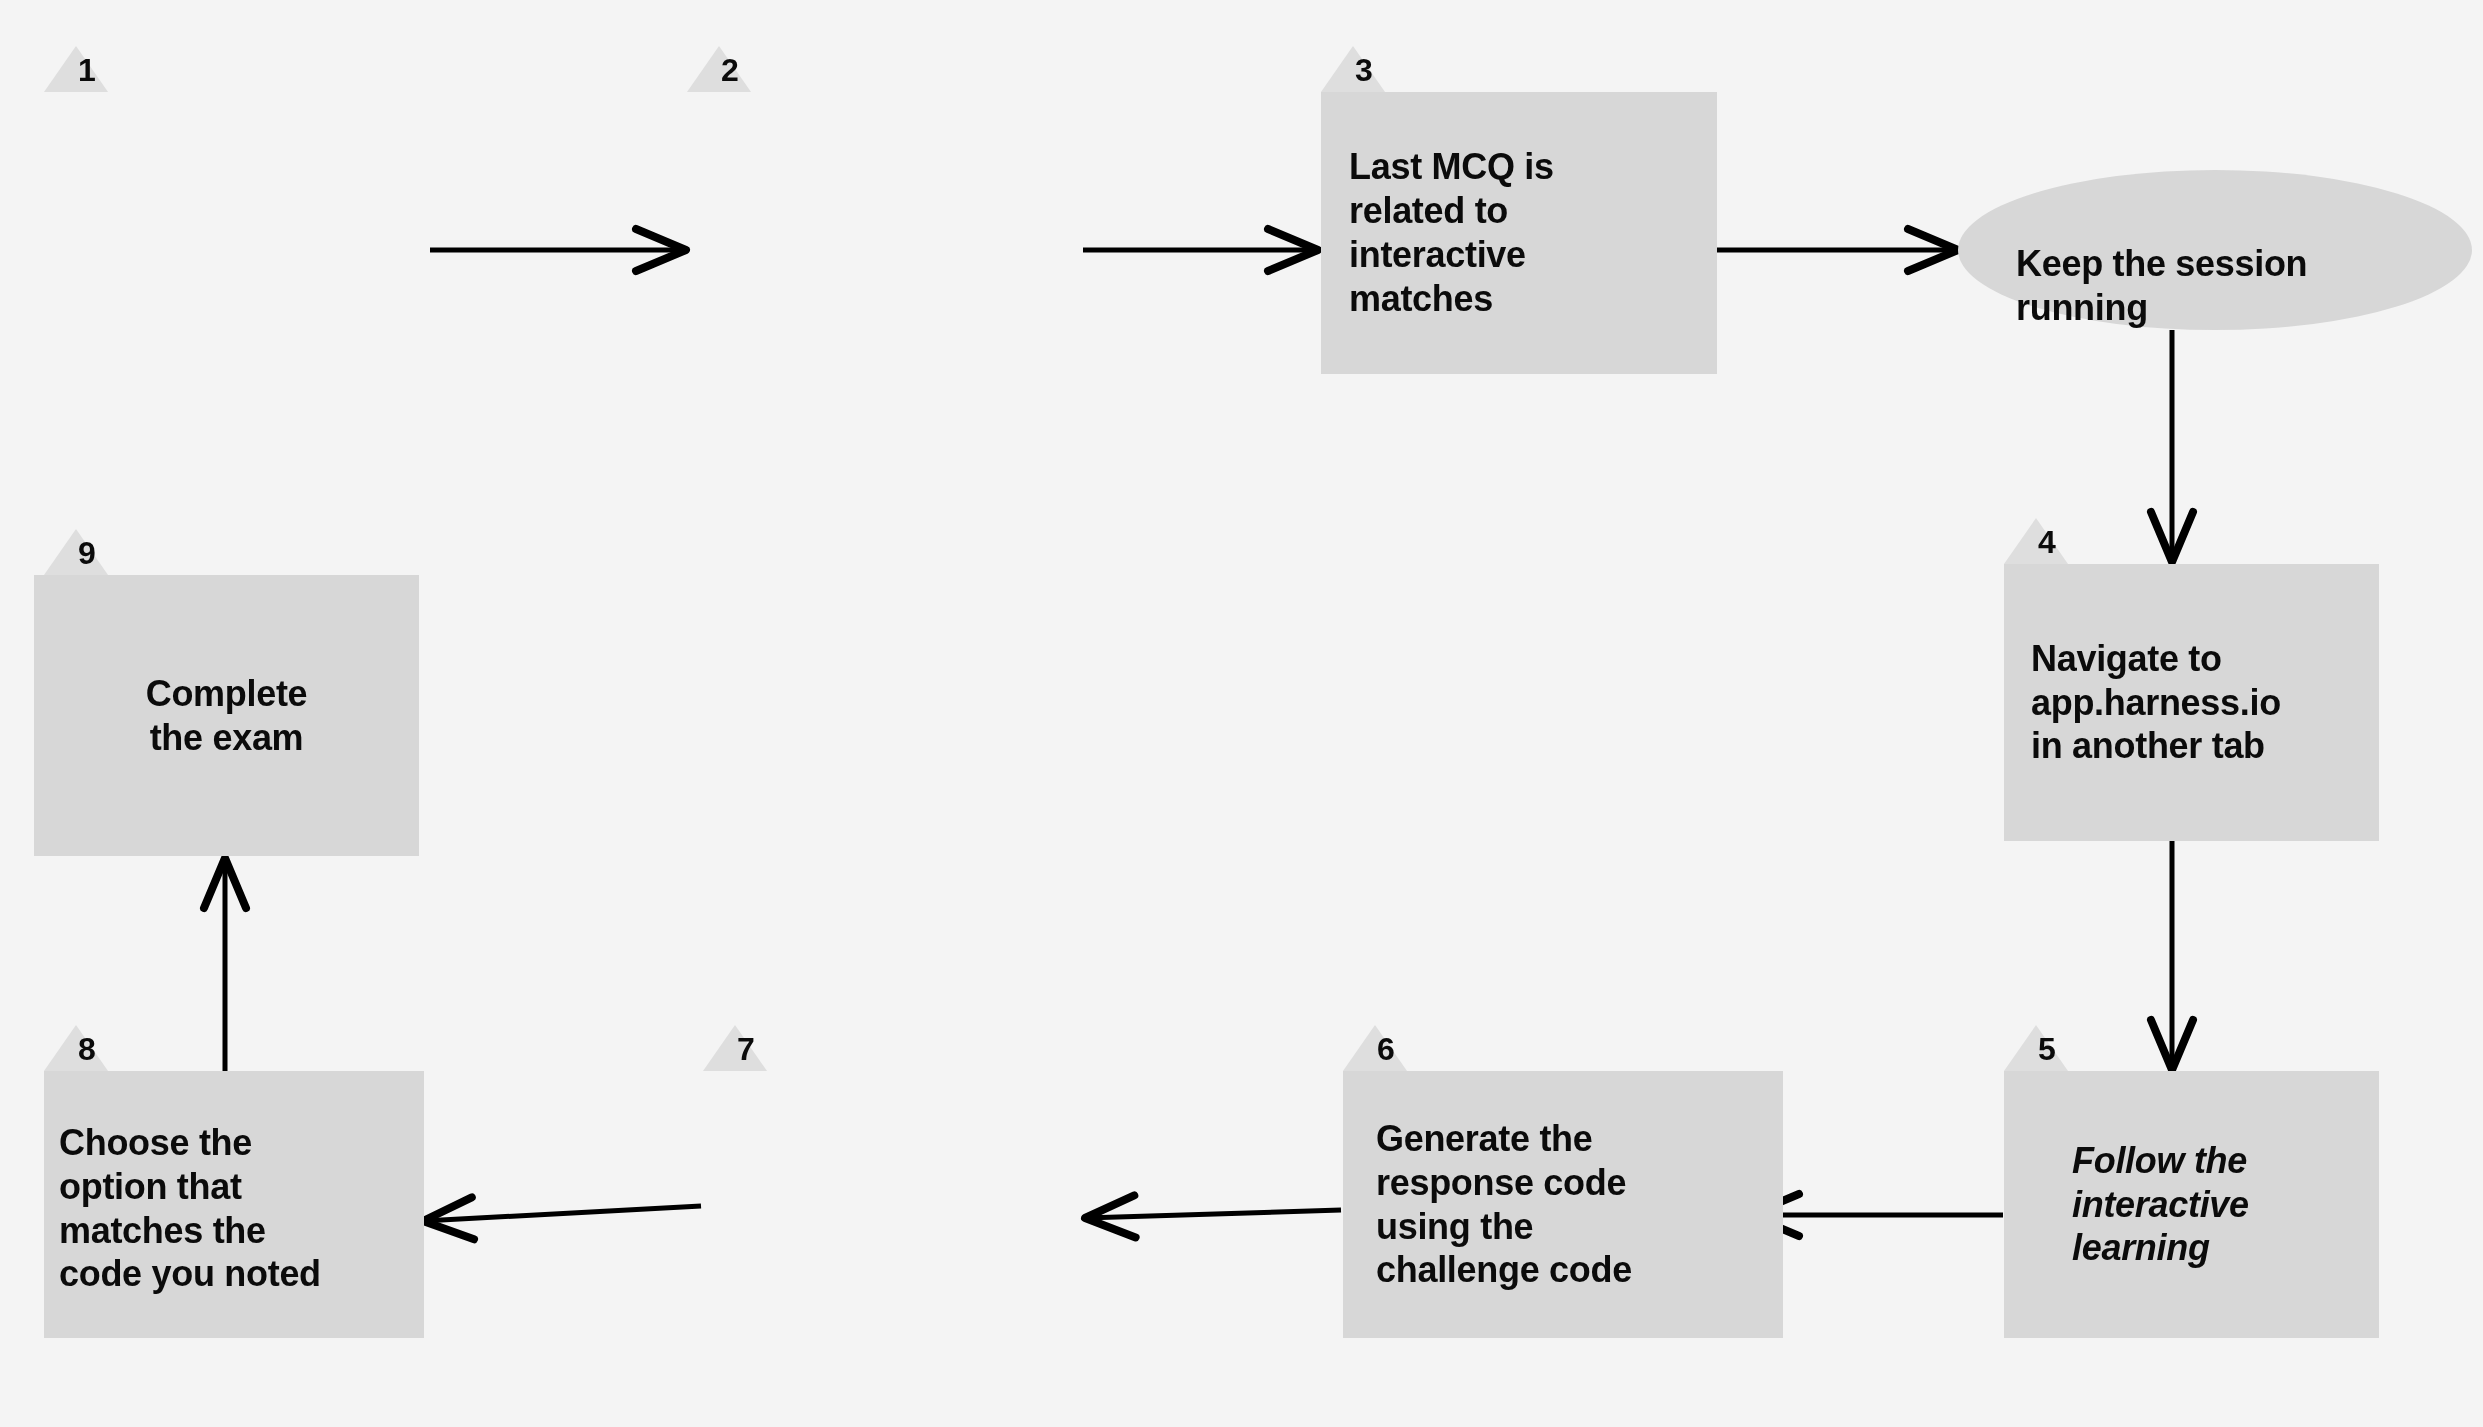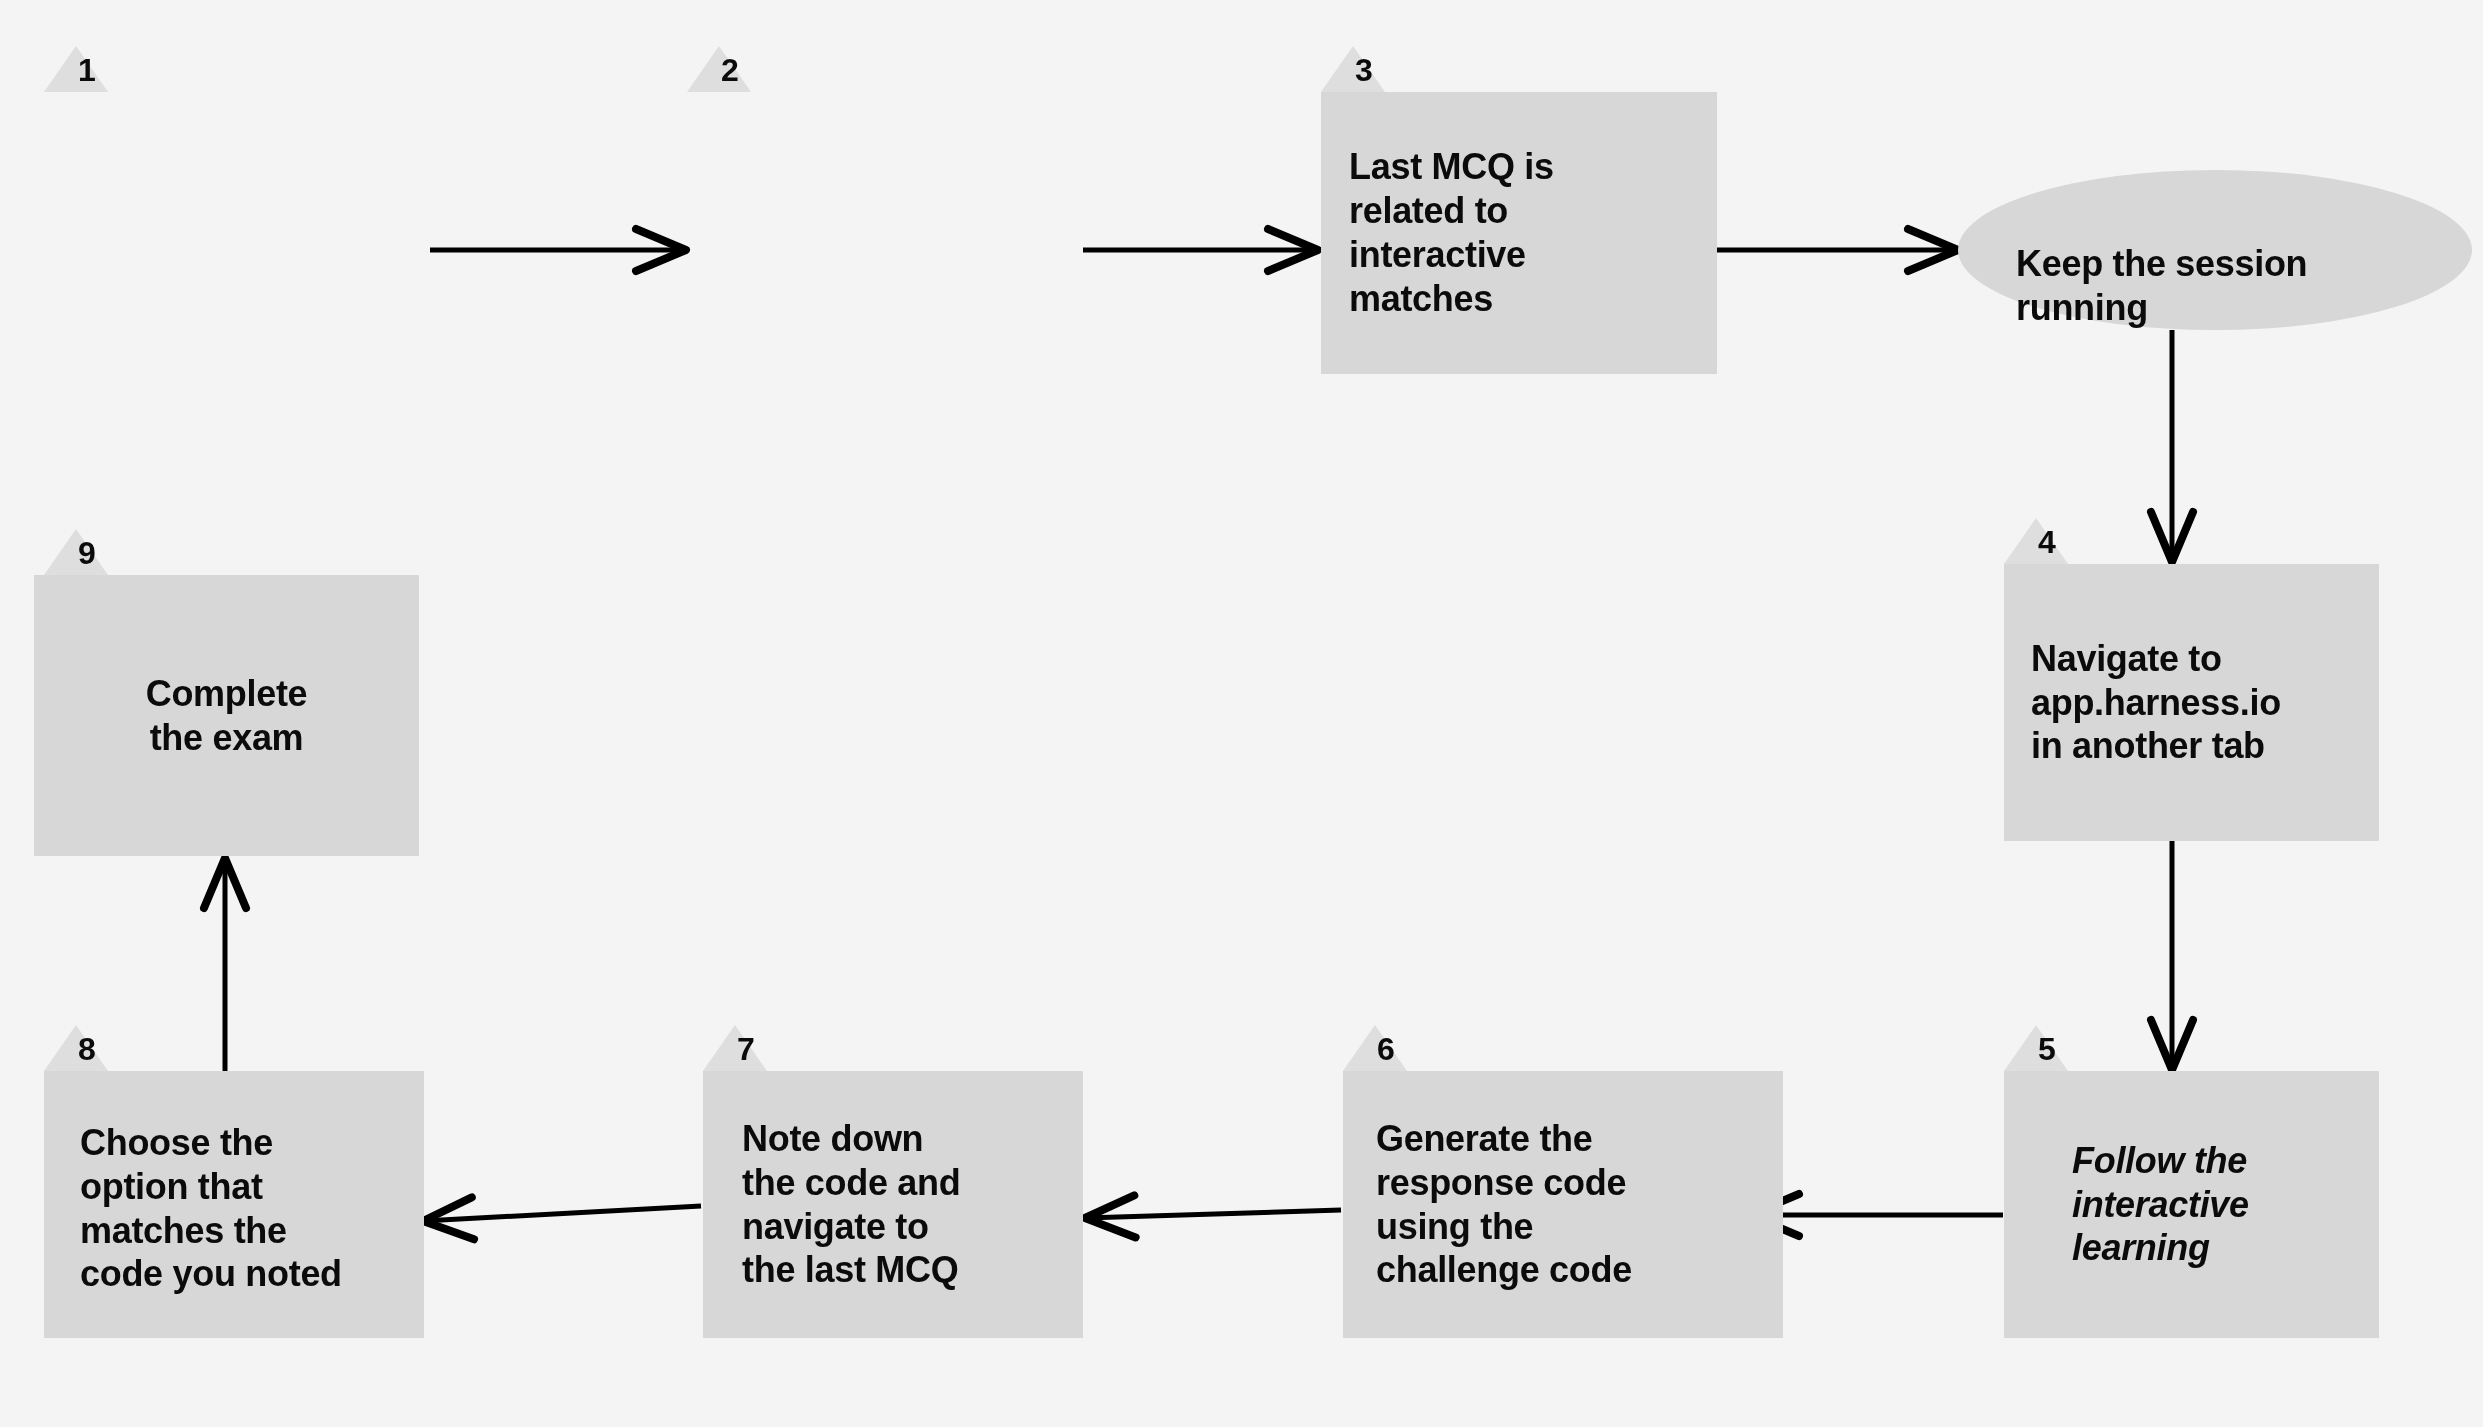--- a/index.html
+++ b/index.html
@@ -143,31 +143,25 @@
   <div class="step-num" style="left:1377px; top:1033px;">6</div>
   <div class="node" style="left:1343px; top:1071px; width:440px; height:267px;">
     <span class="txt" style="padding-left:33px;">Generate the
 response code
 using the
 challenge code</span>
   </div>
 
   <div class="step-badge" style="left:703px; top:1025px;"></div>
   <div class="step-num" style="left:737px; top:1033px;">7</div>
-  <div class="node" style="left:703px; top:1071px; width:380px; height:267px;">
-    <span class="txt" style="padding-left:39px;">Note down
-the code and
-navigate to
-the last MCQ</span>
-  </div>
 
   <div class="step-badge" style="left:44px; top:1025px;"></div>
   <div class="step-num" style="left:78px; top:1033px;">8</div>
   <div class="node" style="left:44px; top:1071px; width:380px; height:267px;">
-    <span class="txt" style="padding-left:36px; overflow:visible; width:400px;margin-top:8px;">Choose the
+    <span class="txt" style="padding-left:15px; overflow:visible; width:400px;margin-top:8px;">Choose the
 option that
 matches the
 code you noted</span>
   </div>
 
   <div class="step-badge" style="left:44px; top:529px;"></div>
   <div class="step-num" style="left:78px; top:537px;">9</div>
   <div class="node center" style="left:34px; top:575px; width:385px; height:281px;">
     <span class="txt">Complete
 the exam</span>

